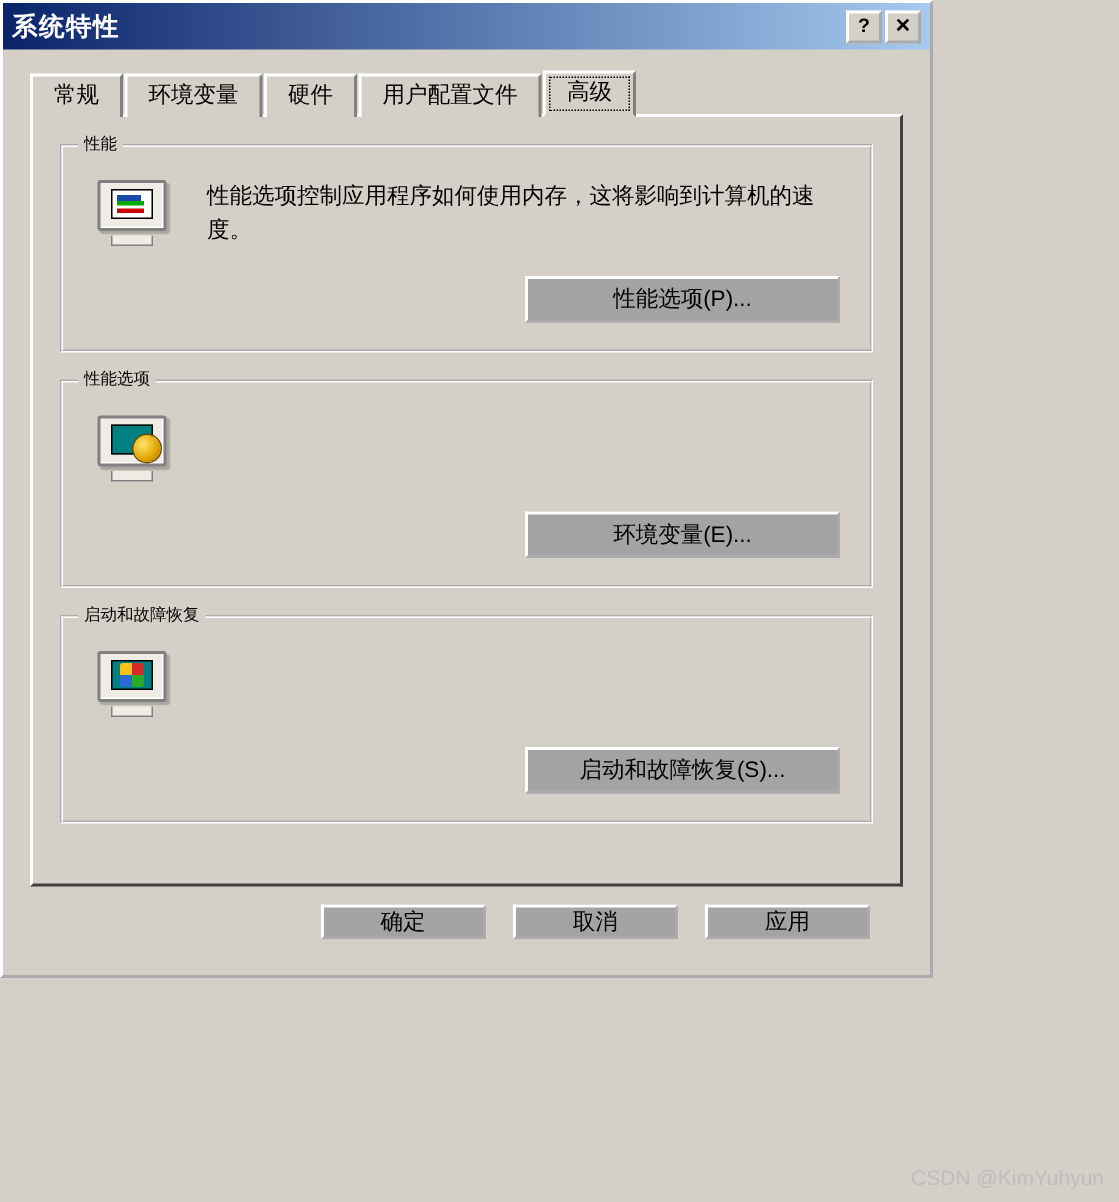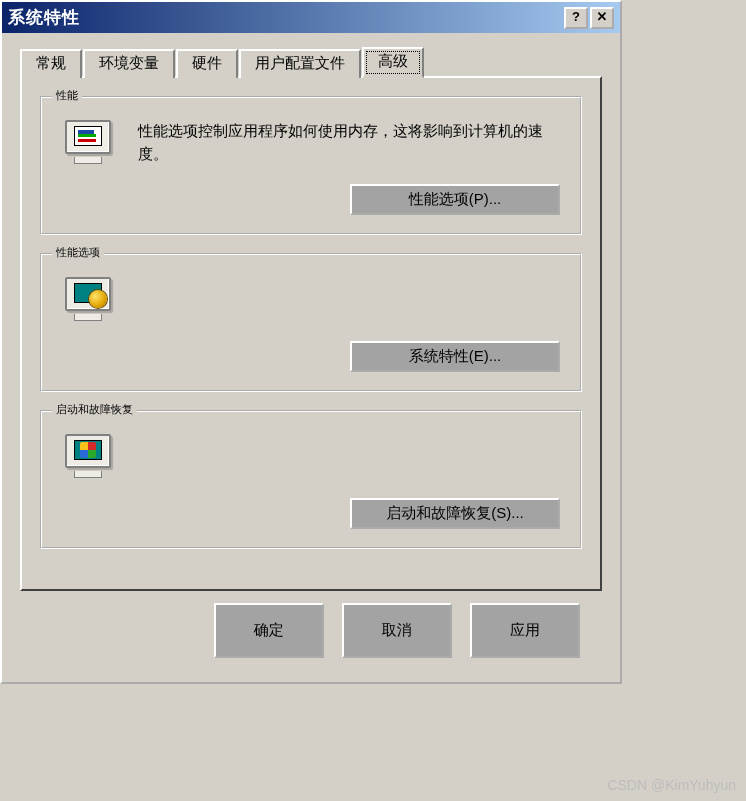--- a/index.html
+++ b/index.html
@@ -114,21 +114,21 @@
       cursor: pointer;
     }
     .footer {
       padding: 12px 22px 14px 22px;
       text-align: right;
       border-top: none;
     }
     .footer .w2k-btn {
       min-width: 110px;
       margin-left: 14px;
-      padding: 16px 20px;
+      padding: 0 20px;
     }
     .watermark {
       position: fixed;
       right: 10px; bottom: 8px;
       color: #bdbdbd;
       font-size: 14px;
       font-family: Arial, sans-serif;
       pointer-events: none;
     }
     
@@ -236,21 +236,21 @@
           <div class="group-icon">
             <div class="monitor">
                 <div class="mon-body">
                   <div class="mon-screen env"></div>
                 </div>
                 <div class="mon-base"></div>
               </div>
           </div>
         </div>
         <div class="group-btn-row">
-          <button class="w2k-btn">系统特性(E)...</button>
+          <button class="w2k-btn">环境变量(E)...</button>
         </div>
       </div>
 
       <div class="groupbox">
         <div class="groupbox-title">启动和故障恢复</div>
         <div class="group-row">
           <div class="group-icon">
             <div class="monitor">
                 <div class="mon-body">
                   <div class="mon-screen startup"></div>

